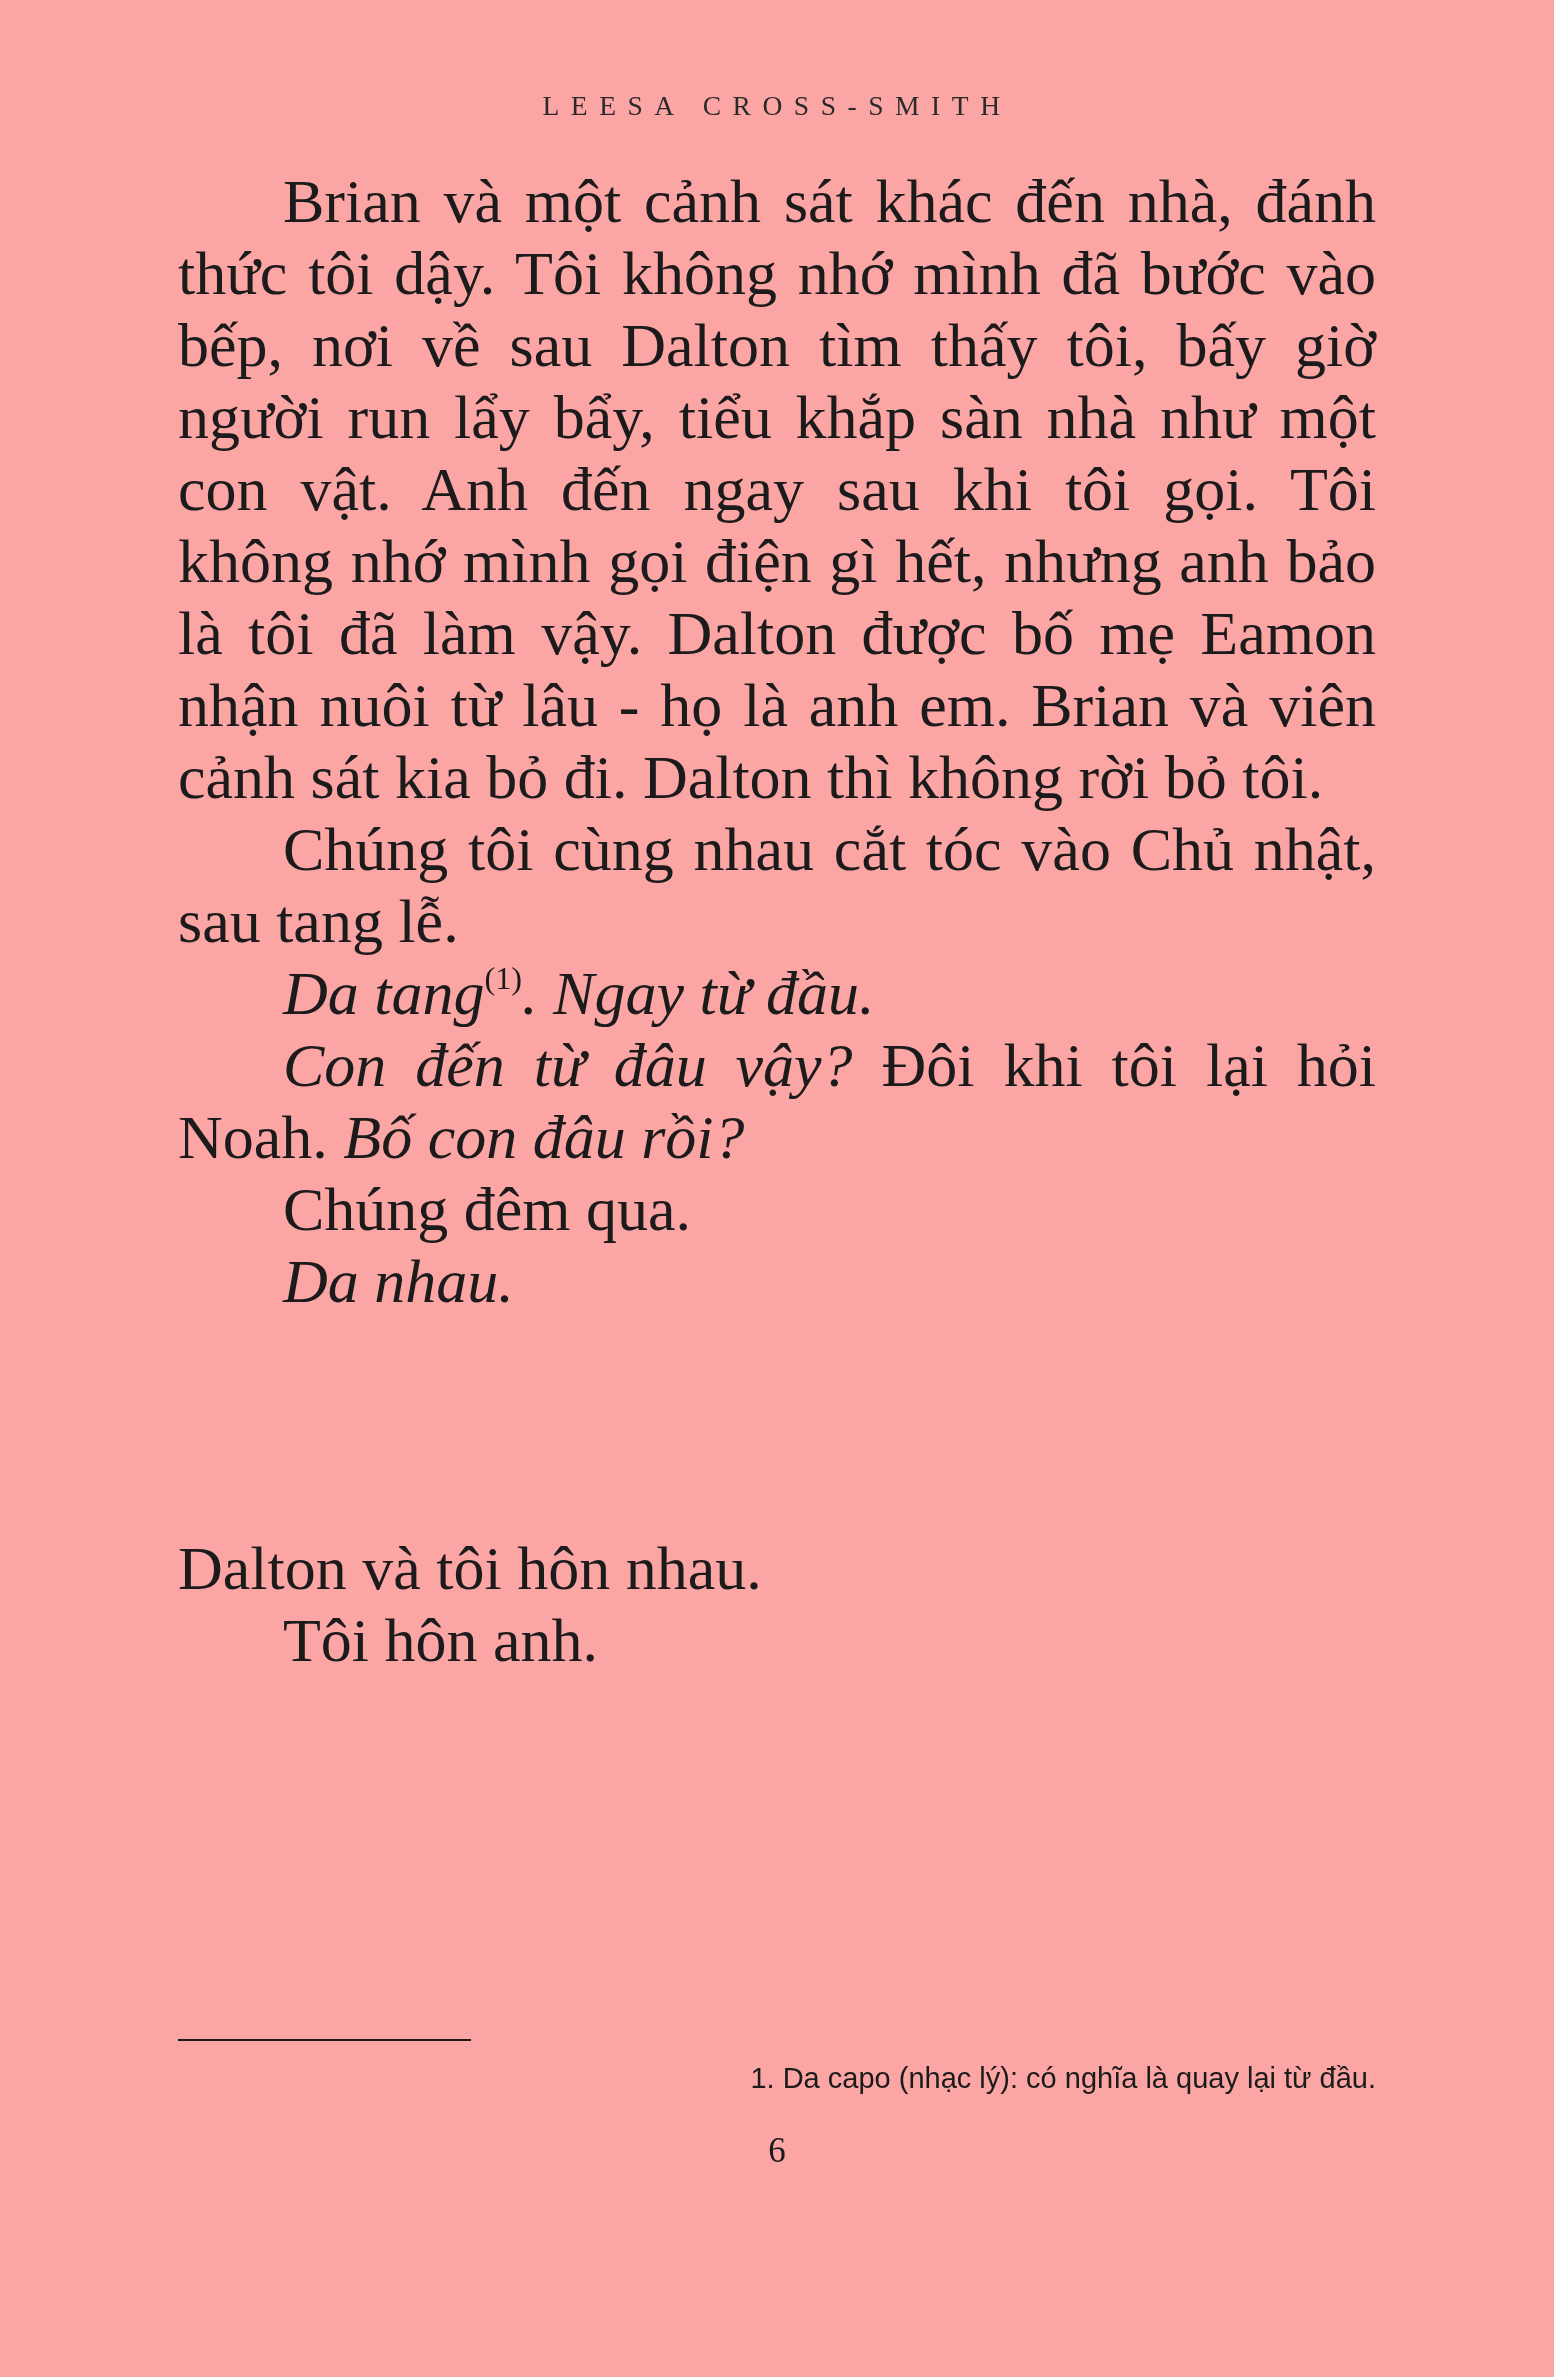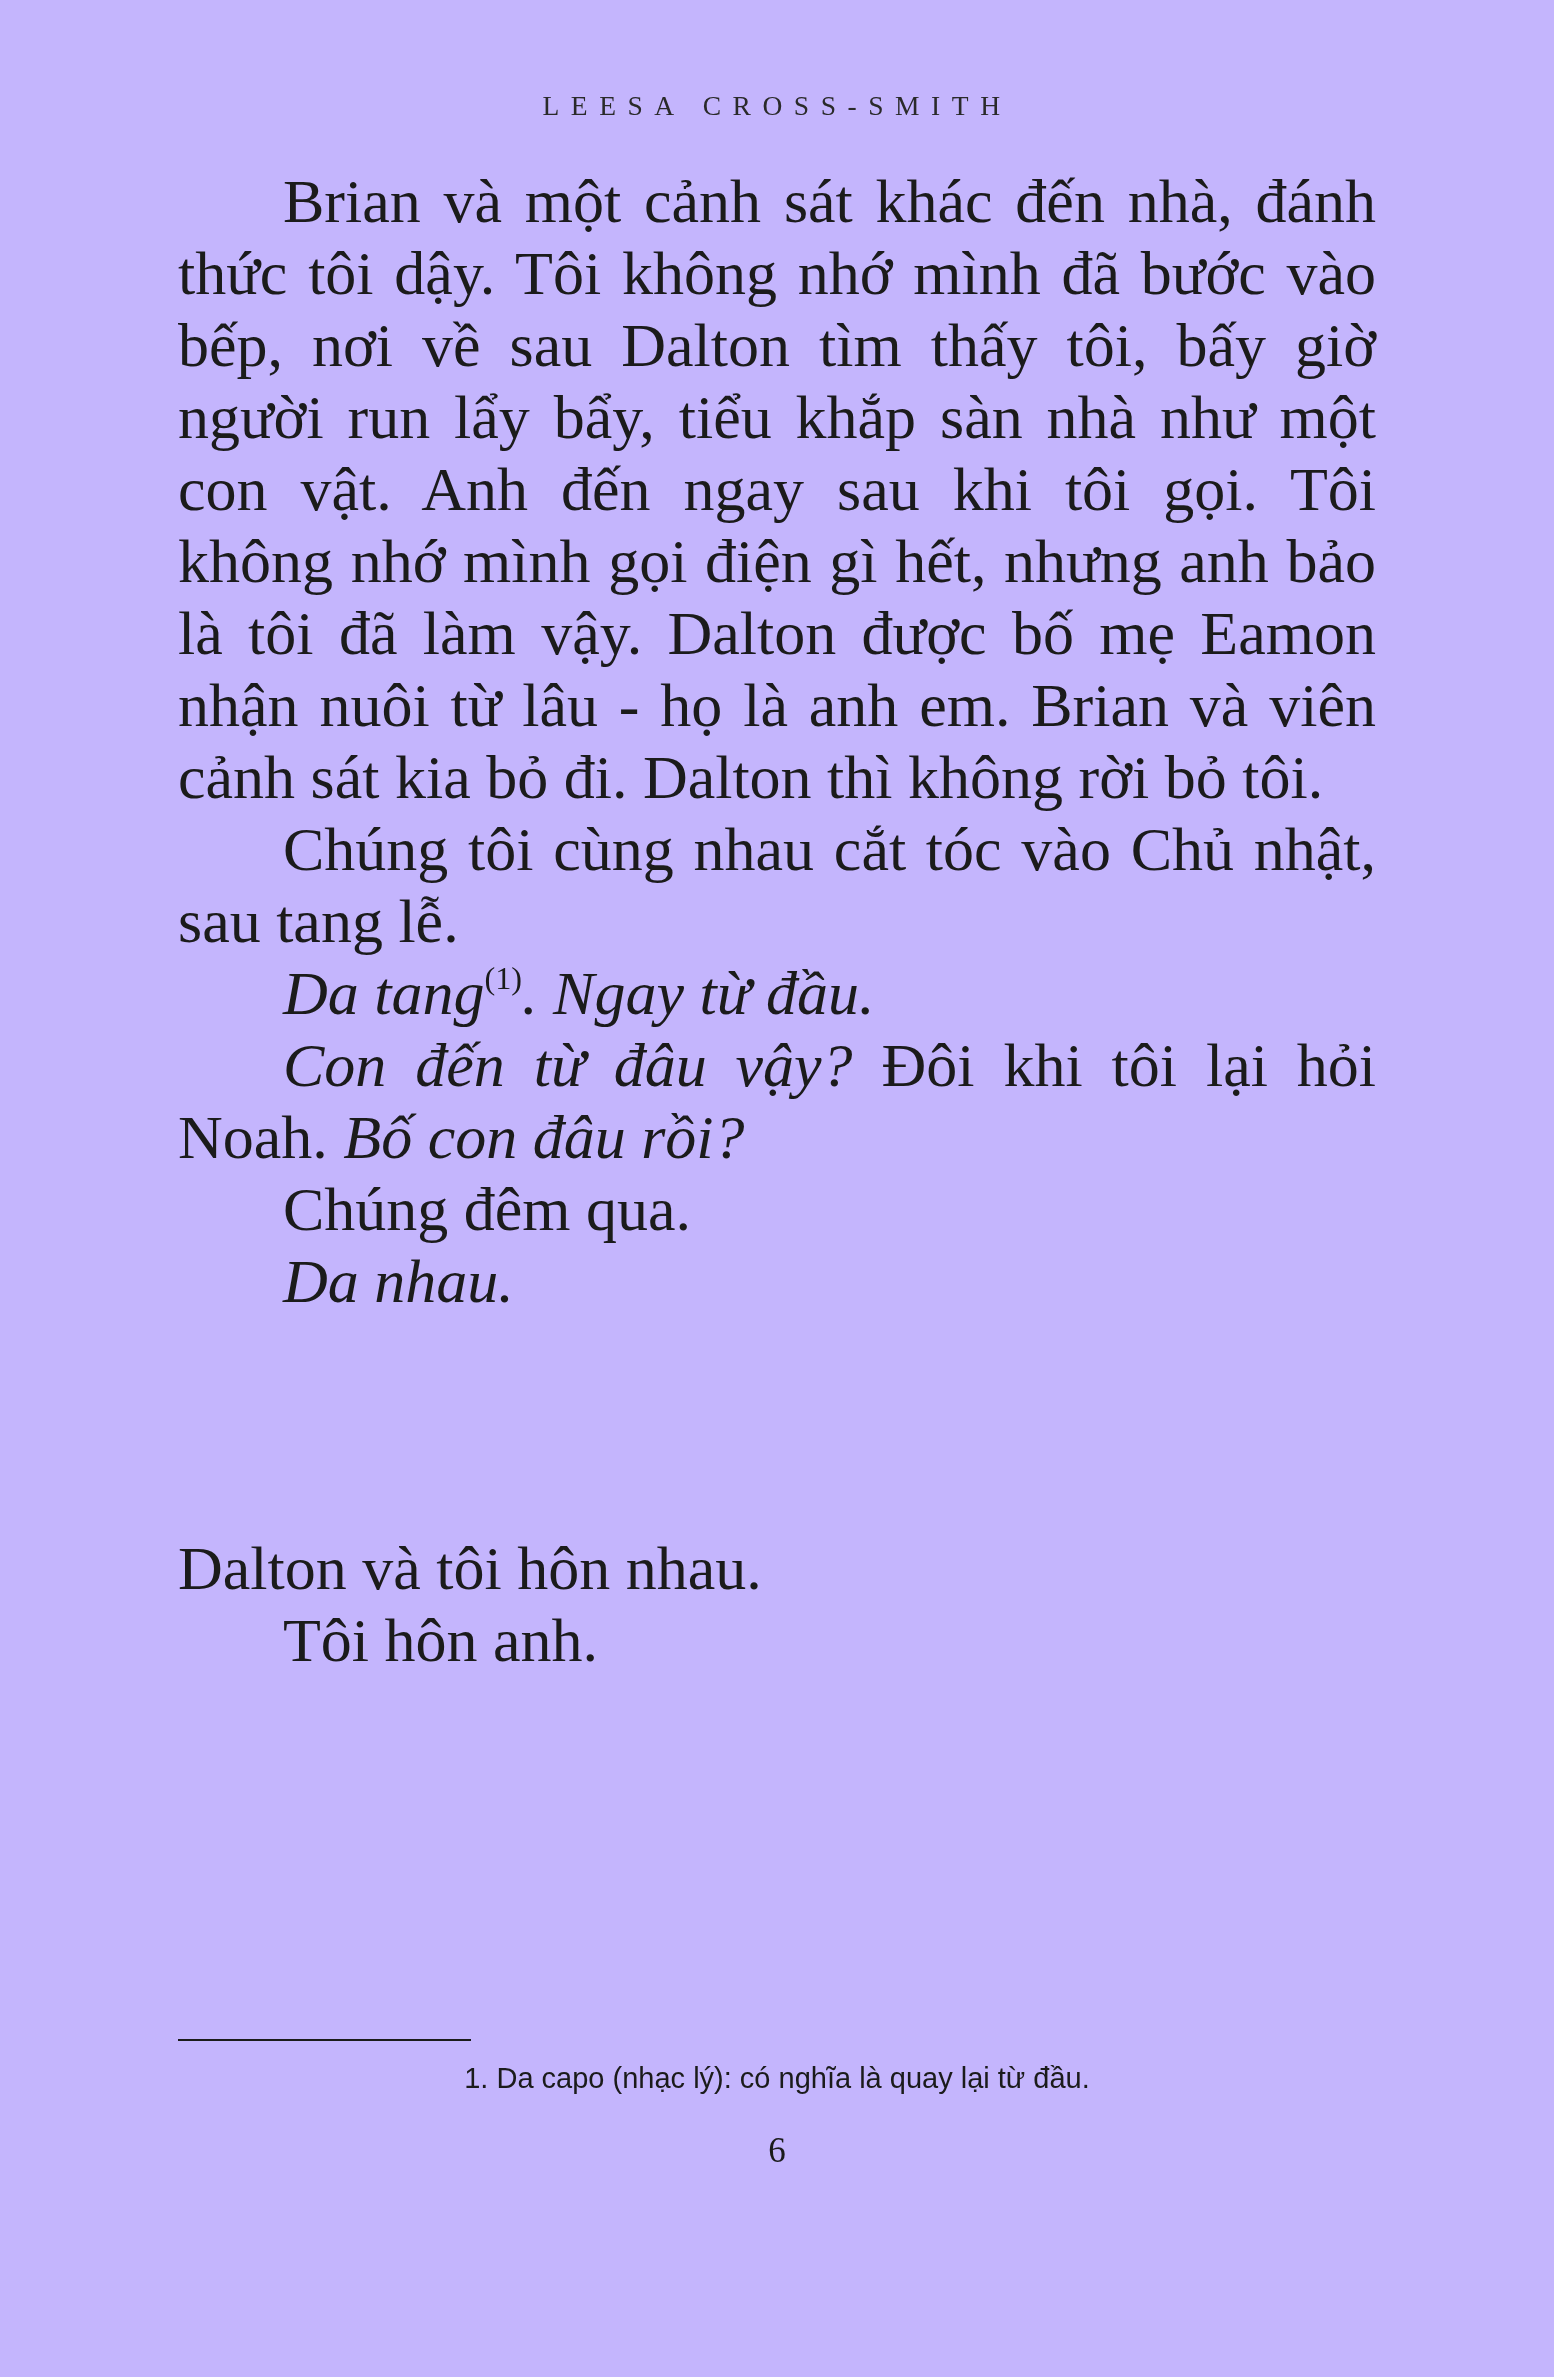--- a/index.html
+++ b/index.html
@@ -8,21 +8,21 @@
     width: 1554px;
     height: 2377px;
     background: #ffffff;
     font-family: "Liberation Serif", serif;
     color: #1b1b1b;
   }
   .page {
     position: relative;
     width: 1554px;
     height: 2377px;
-    background: #c4b5fd;
+    background: #fca5a5;
     overflow: hidden;
   }
   .running-head {
     padding-top: 90px;
     text-align: center;
     font-size: 27.5px;
     font-weight: 400;
     letter-spacing: 0.42em;
     color: #2a2a2a;
   }
@@ -54,21 +54,21 @@
     width: 293px;
     height: 0;
     border-top: 2.7px solid #1b1b1b;
   }
   .footnote-text {
     margin: 18px 0 0 0;
     font-family: "Liberation Sans", sans-serif;
     font-size: 29px;
     line-height: 39px;
     color: #1b1b1b;
-    text-align: center;
+    text-align: right;
   }
   .page-number {
     position: absolute;
     top: 2131px;
     left: 0;
     width: 100%;
     text-align: center;
     font-size: 35px;
     color: #1b1b1b;
   }

